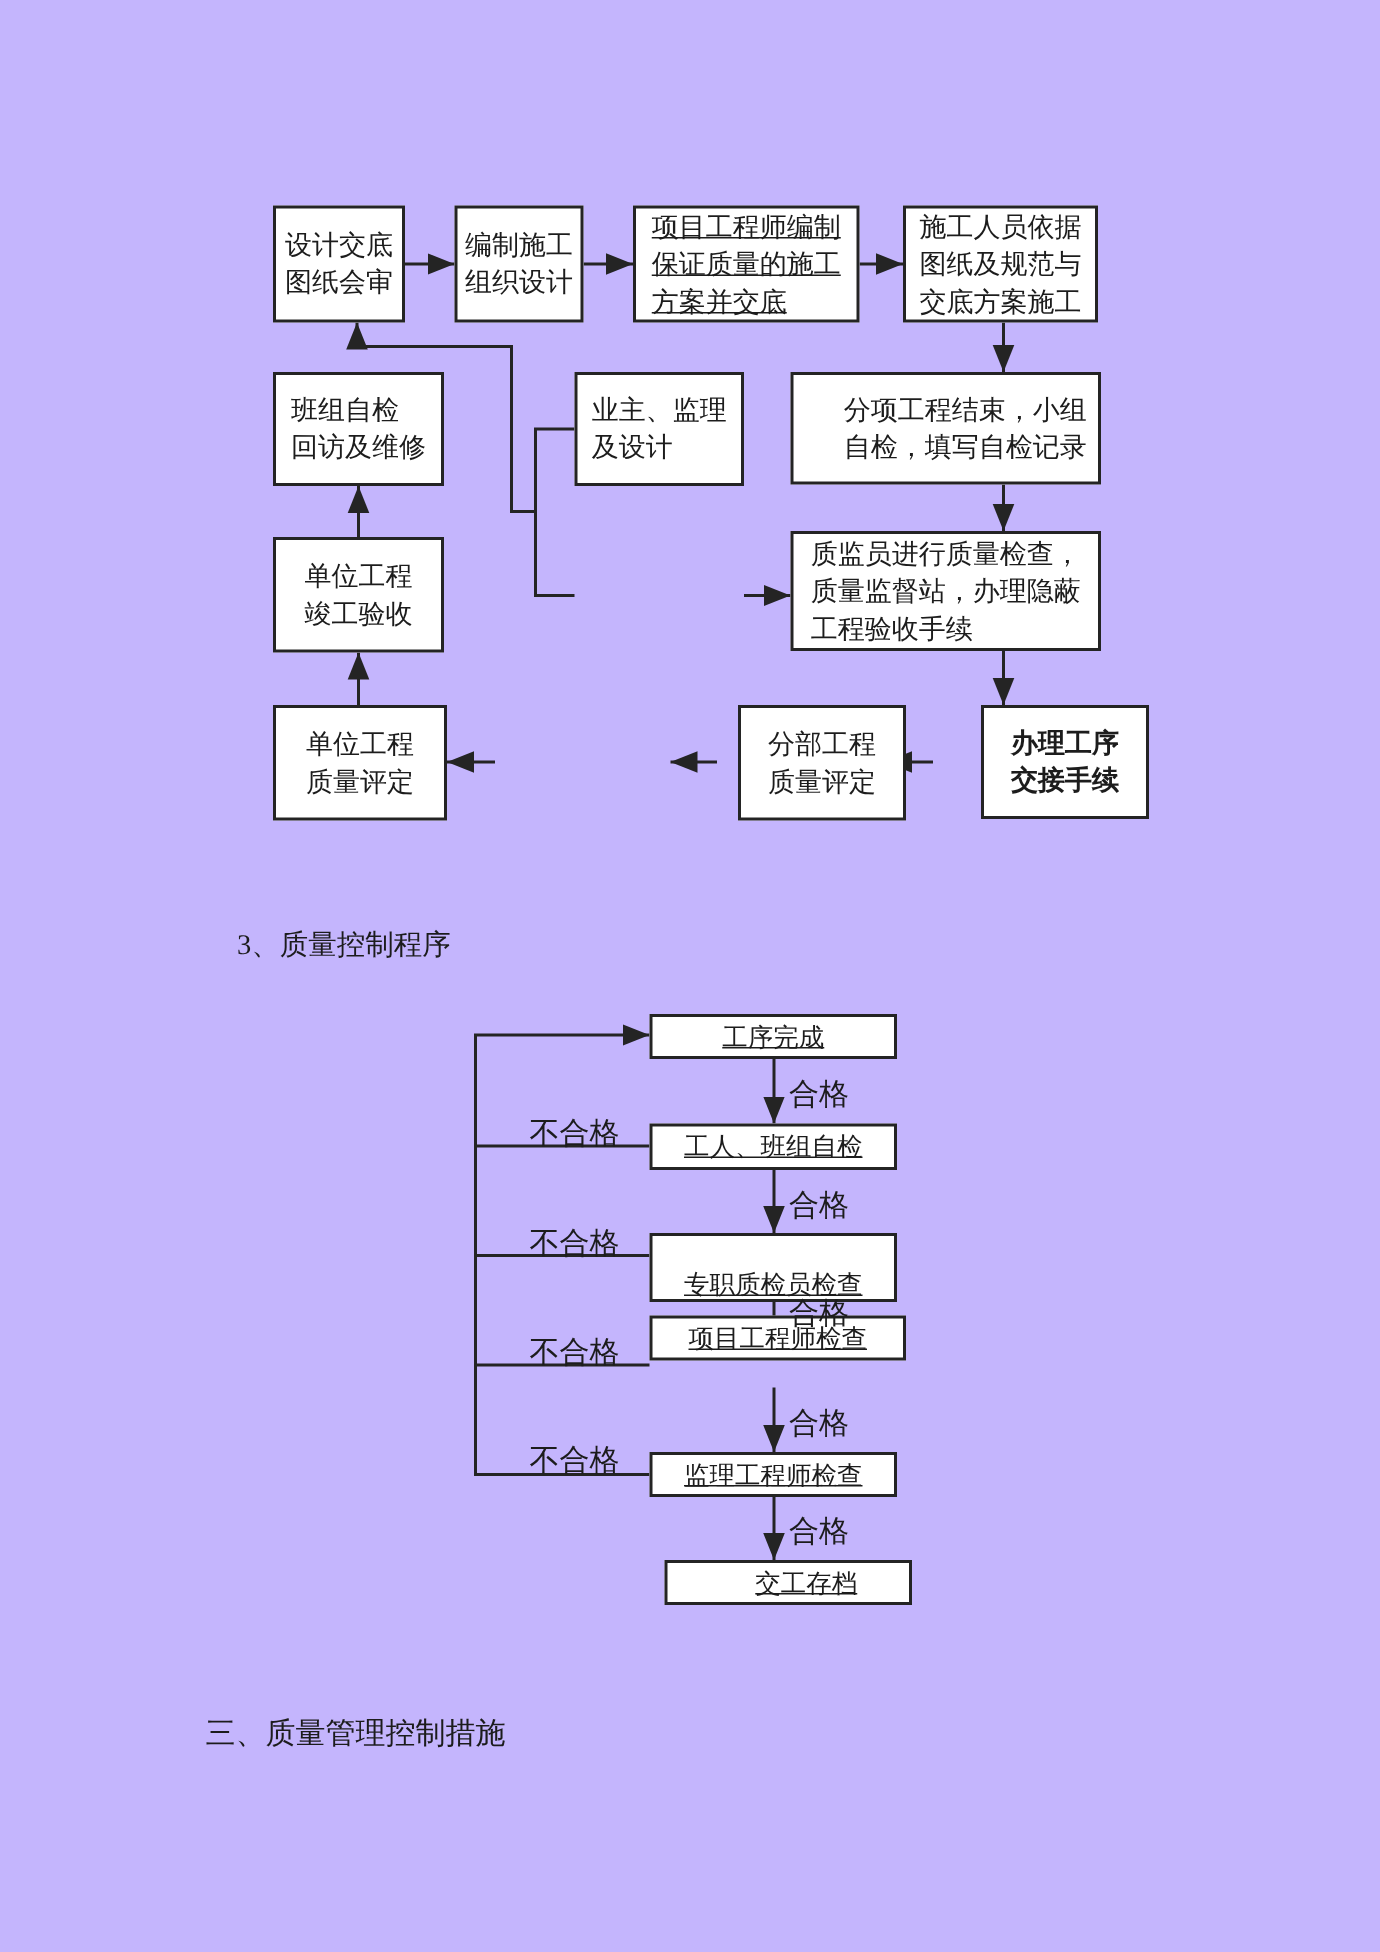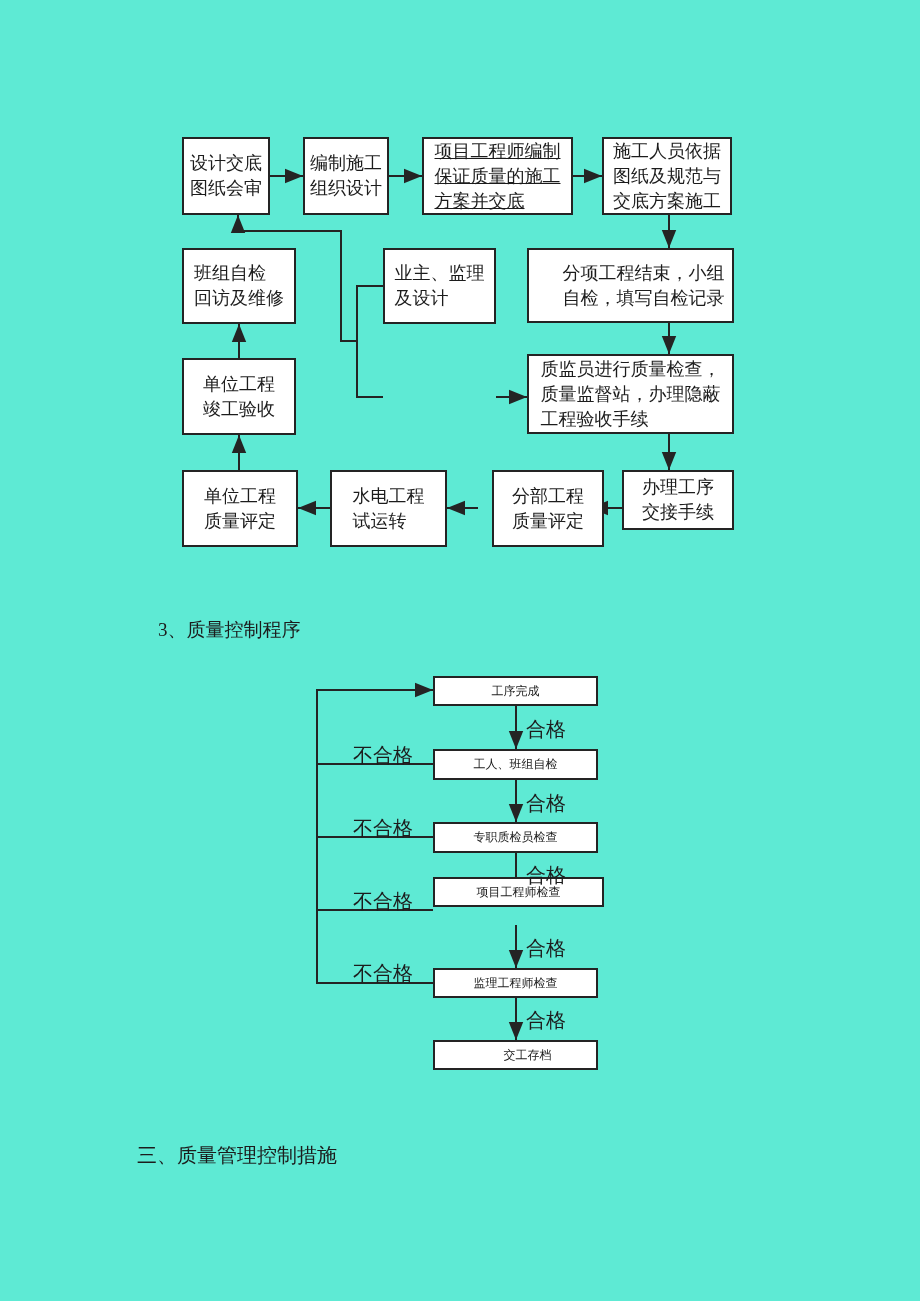--- a/index.html
+++ b/index.html
@@ -1,19 +1,19 @@
 <!DOCTYPE html>
 <html><head>
 <meta charset="utf-8">
 <style>
   html,body{margin:0;padding:0;background:#ffffff;}
   #canvas{
     position:relative;
     width:920px;height:1301px;
-    background:#5eead4;
+    background:#c4b5fd;
     font-family:"Liberation Serif", serif;
     color:#1c1c1c;
     overflow:hidden;
   }
   #wires{position:absolute;left:0;top:0;width:920px;height:1301px;z-index:1;}
   .box{
     position:absolute;
     box-sizing:border-box;
     border:2px solid #242424;
     background:#ffffff;
@@ -21,23 +21,24 @@
     z-index:2;
   }
   .box .txt{
     white-space:pre-line;
     text-align:left;
     font-size:18px;
     line-height:25px;
     color:#1c1c1c;
   }
   .fc2 .txt{
-    font-size:12px;
+    font-size:17px;
     line-height:19px;
     text-align:center;
+    text-decoration:underline;
   }
   .lbl{
     position:absolute;
     font-size:20px;
     color:#1c1c1c;
     z-index:2;
     white-space:nowrap;
   }
   .heading{
     position:absolute;
@@ -142,58 +143,54 @@
     <span class="txt">质监员进行质量检查，
 质量监督站，办理隐蔽
 工程验收手续</span>
     </div>
 
   <div class="box" style="left:182px;top:470px;width:116px;height:77px;">
     <span class="txt">单位工程
 质量评定</span>
     </div>
 
-  <div class="box" style="left:330px;top:470px;width:117px;height:77px;">
-    <span class="txt">水电工程
-试运转</span>
-    </div>
 
   <div class="box" style="left:492px;top:470px;width:112px;height:77px;">
     <span class="txt">分部工程
 质量评定</span>
     </div>
 
-  <div class="box" style="left:622px;top:470px;width:112px;height:60px;">
+  <div class="box" style="left:654px;top:470px;width:112px;height:76px;font-weight:bold;">
     <span class="txt">办理工序
 交接手续</span>
     </div>
 
   <div class="heading" style="left:158px;top:617px;">3、质量控制程序</div>
 
   <div class="box fc2" style="left:433px;top:676px;width:165px;height:30px;">
     <span class="txt">工序完成</span>
     </div>
 
   <div class="box fc2" style="left:433px;top:749px;width:165px;height:31px;">
     <span class="txt">工人、班组自检</span>
     </div>
 
-  <div class="box fc2" style="left:433px;top:822px;width:165px;height:31px;">
+  <div class="box fc2" style="left:433px;top:822px;width:165px;height:46px;align-items:flex-end;">
     <span class="txt">专职质检员检查</span>
     </div>
 
   <div class="box fc2" style="left:433px;top:877px;width:171px;height:30px;">
     <span class="txt">项目工程师检查</span>
     </div>
 
   <div class="box fc2" style="left:433px;top:968px;width:165px;height:30px;">
     <span class="txt">监理工程师检查</span>
     </div>
 
-  <div class="box fc2" style="left:433px;top:1040px;width:165px;height:30px;padding-left:24px;">
+  <div class="box fc2" style="left:443px;top:1040px;width:165px;height:30px;padding-left:24px;">
     <span class="txt">交工存档</span>
     </div>
 
   <span class="lbl" style="left:526px;top:716px;">合格</span>
   <span class="lbl" style="left:526px;top:790px;">合格</span>
   <span class="lbl" style="left:526px;top:862px;">合格</span>
   <span class="lbl" style="left:526px;top:935px;">合格</span>
   <span class="lbl" style="left:526px;top:1007px;">合格</span>
 
   <span class="lbl" style="left:353px;top:742px;">不合格</span>

